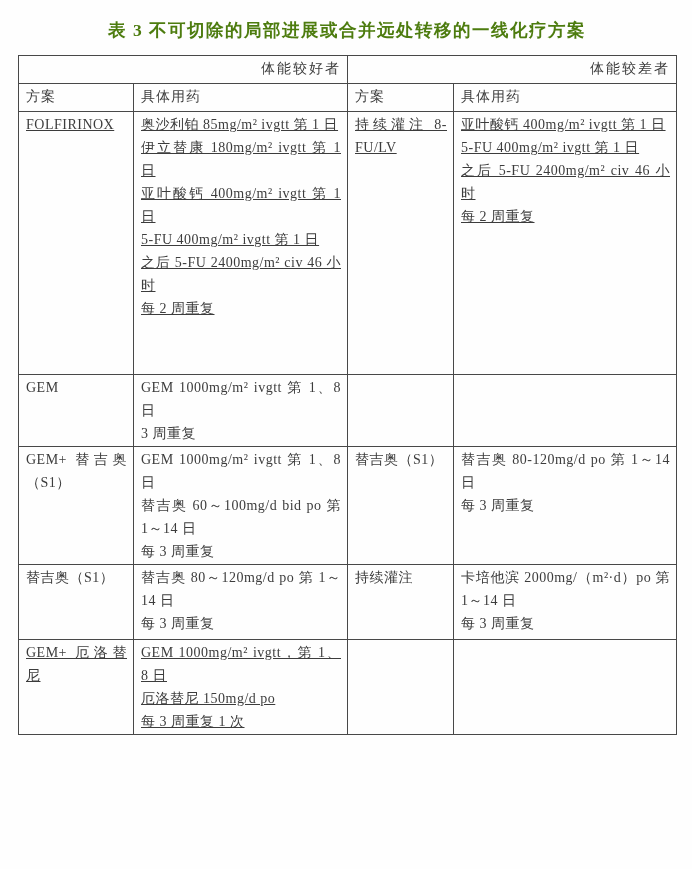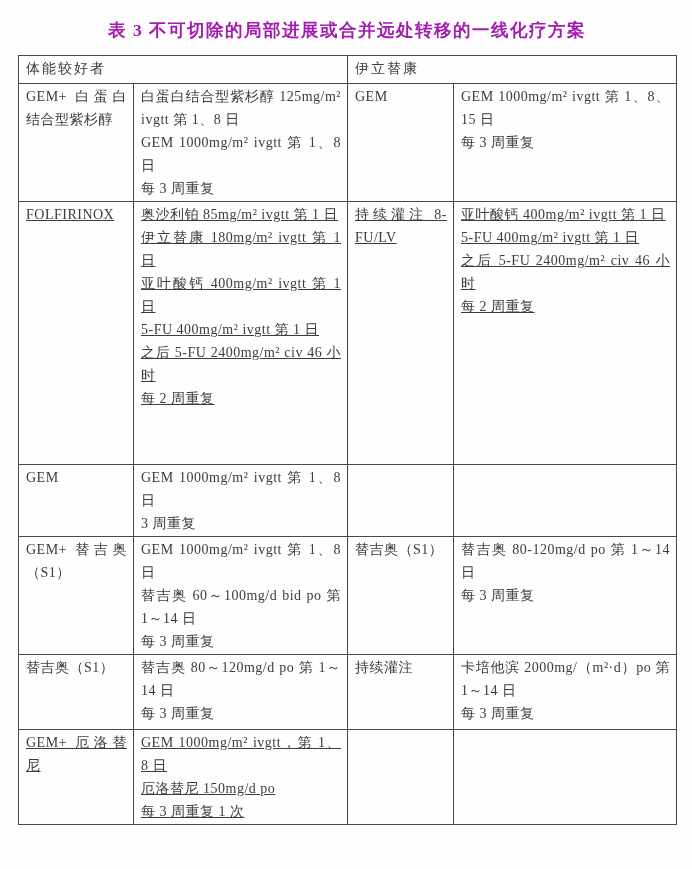--- a/index.html
+++ b/index.html
@@ -16,21 +16,21 @@
     color: #3c3c3c;
     box-sizing: border-box;
     padding: 12px 16px 0 18px;
     overflow: hidden;
   }
   .title {
     text-align: center;
     font-size: 17.5px;
     font-weight: 700;
     letter-spacing: 1.5px;
-    color: #a21caf;
+    color: #4d7c0f;
     margin: 6px 0 13px 0;
     white-space: nowrap;
   }
   table.chemo {
     border-collapse: collapse;
     table-layout: fixed;
     width: 658px;
   }
   table.chemo col.c1 { width: 115px; }
   table.chemo col.c2 { width: 214px; }
@@ -40,21 +40,21 @@
     border: 1px solid #484848;
     font-size: 14px;
     font-weight: 400;
     vertical-align: top;
     padding: 1px 6px 1px 7px;
     line-height: 23px;
     letter-spacing: 0.5px;
     overflow: hidden;
   }
   tr.h1 th {
-    text-align: left;
+    text-align: right;
     height: 25px;
     letter-spacing: 2px;
   }
   tr.h2 th {
     text-align: left;
     height: 25px;
     letter-spacing: 1px;
   }
   td.regimen {
     text-align: justify;
@@ -79,33 +79,30 @@
   <table class="chemo">
     <colgroup>
       <col class="c1">
         <col class="c2">
         <col class="c3">
         <col class="c4">
     </colgroup>
     <thead>
       <tr class="h1">
         <th colspan="2">体能较好者</th>
-        <th colspan="2">伊立替康</th>
+        <th colspan="2">体能较差者</th>
+      </tr>
+      <tr class="h2">
+        <th>方案</th>
+        <th>具体用药</th>
+        <th>方案</th>
+        <th>具体用药</th>
       </tr>
     </thead>
     <tbody>
-      <tr class="r1">
-        <td class="regimen">GEM+ 白蛋白结合型紫杉醇</td>
-        <td class="drugs">白蛋白结合型紫杉醇 125mg/m² ivgtt 第 1、8 日
-GEM 1000mg/m² ivgtt 第 1、8 日
-每 3 周重复</td>
-        <td class="regimen">GEM</td>
-        <td class="drugs">GEM 1000mg/m²  ivgtt 第 1、8、15 日
-每 3 周重复</td>
-      </tr>
       <tr class="r2">
         <td class="regimen">FOLFIRINOX</td>
         <td class="drugs">奥沙利铂 85mg/m²  ivgtt 第 1 日
 伊立替康 180mg/m² ivgtt 第 1 日
 亚叶酸钙 400mg/m²  ivgtt 第 1 日
 5-FU 400mg/m²  ivgtt 第 1 日
 之后 5-FU 2400mg/m² civ 46 小时
 每 2 周重复</td>
         <td class="regimen">持续灌注 8-FU/LV</td>
         <td class="drugs">亚叶酸钙 400mg/m² ivgtt 第 1 日

